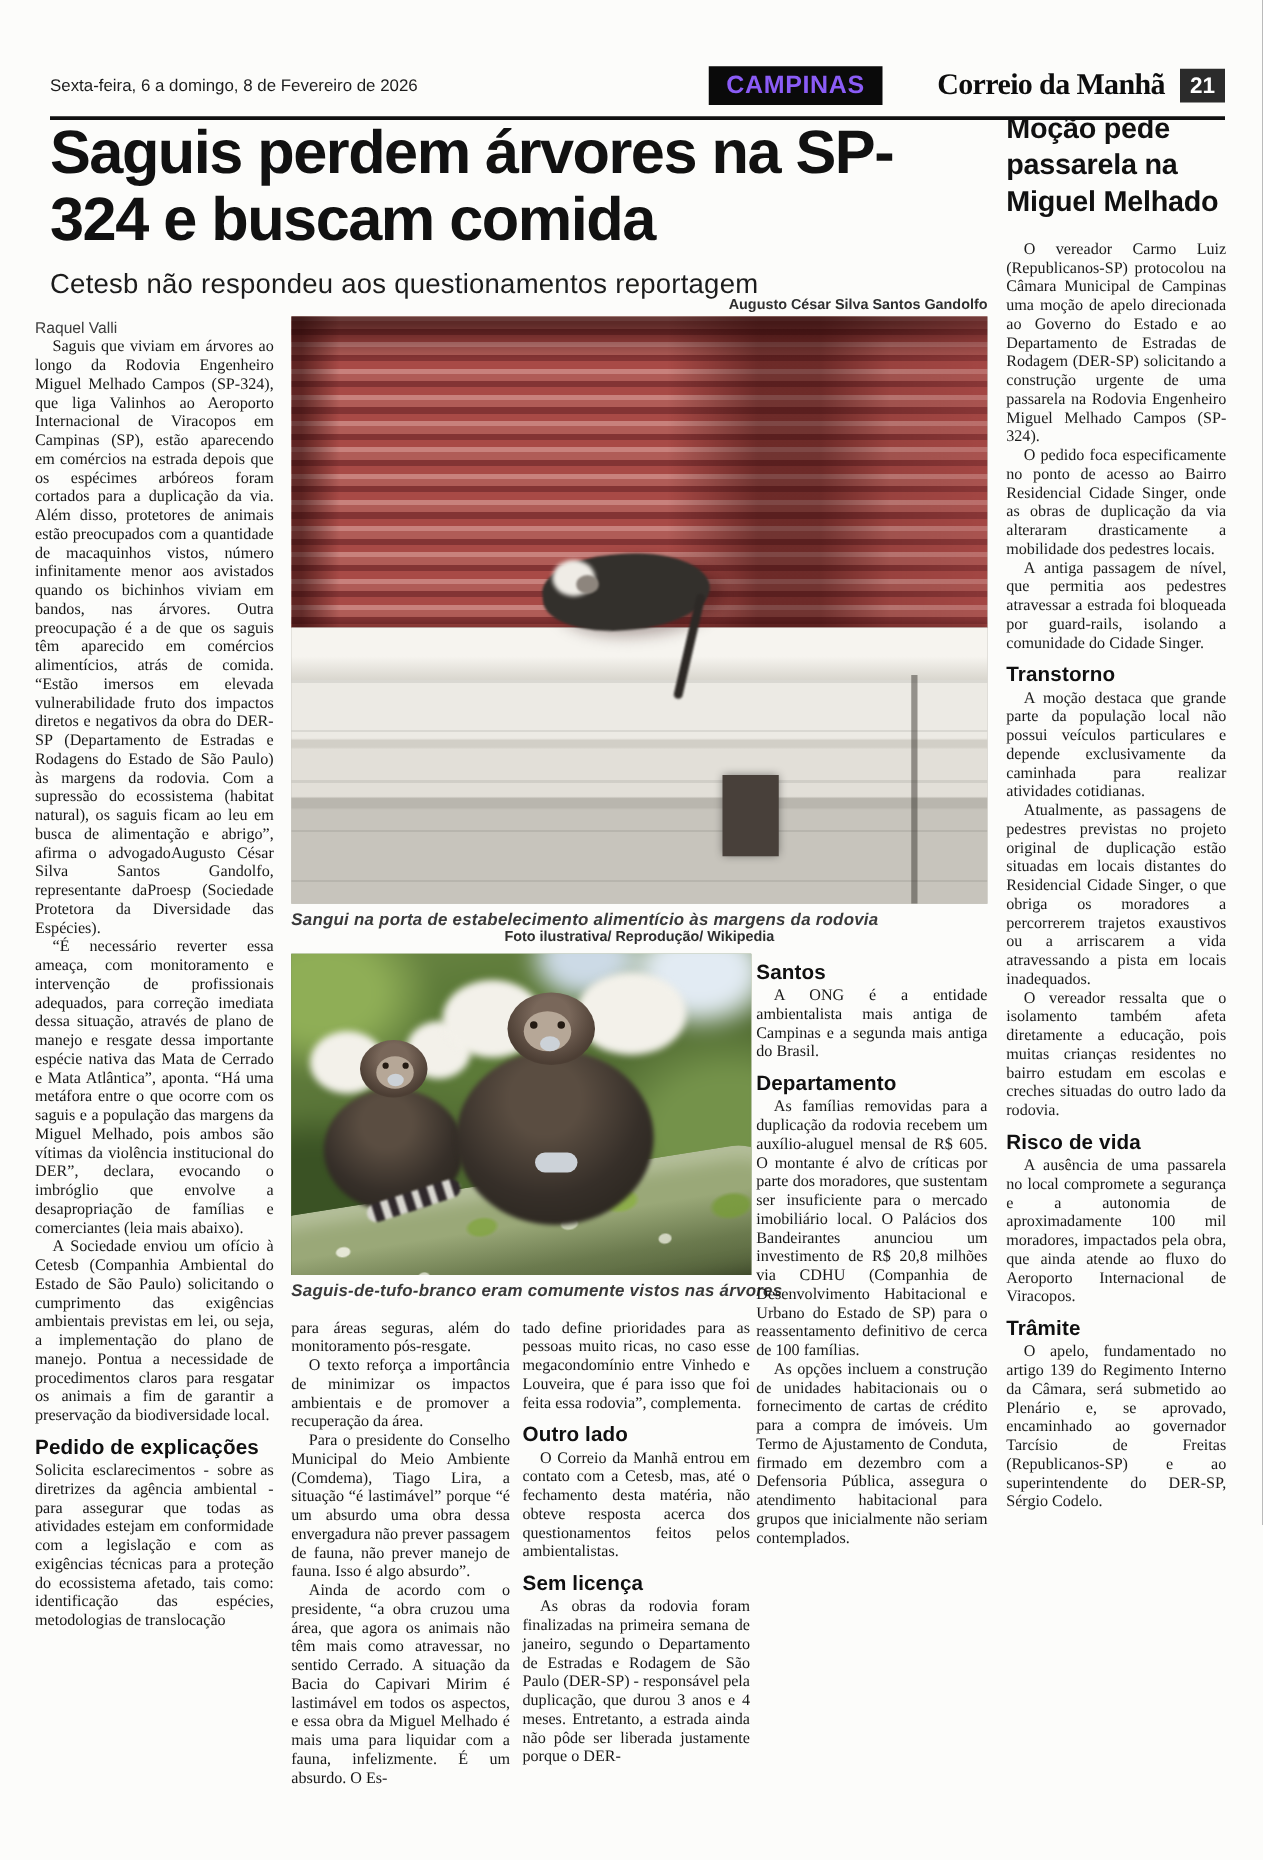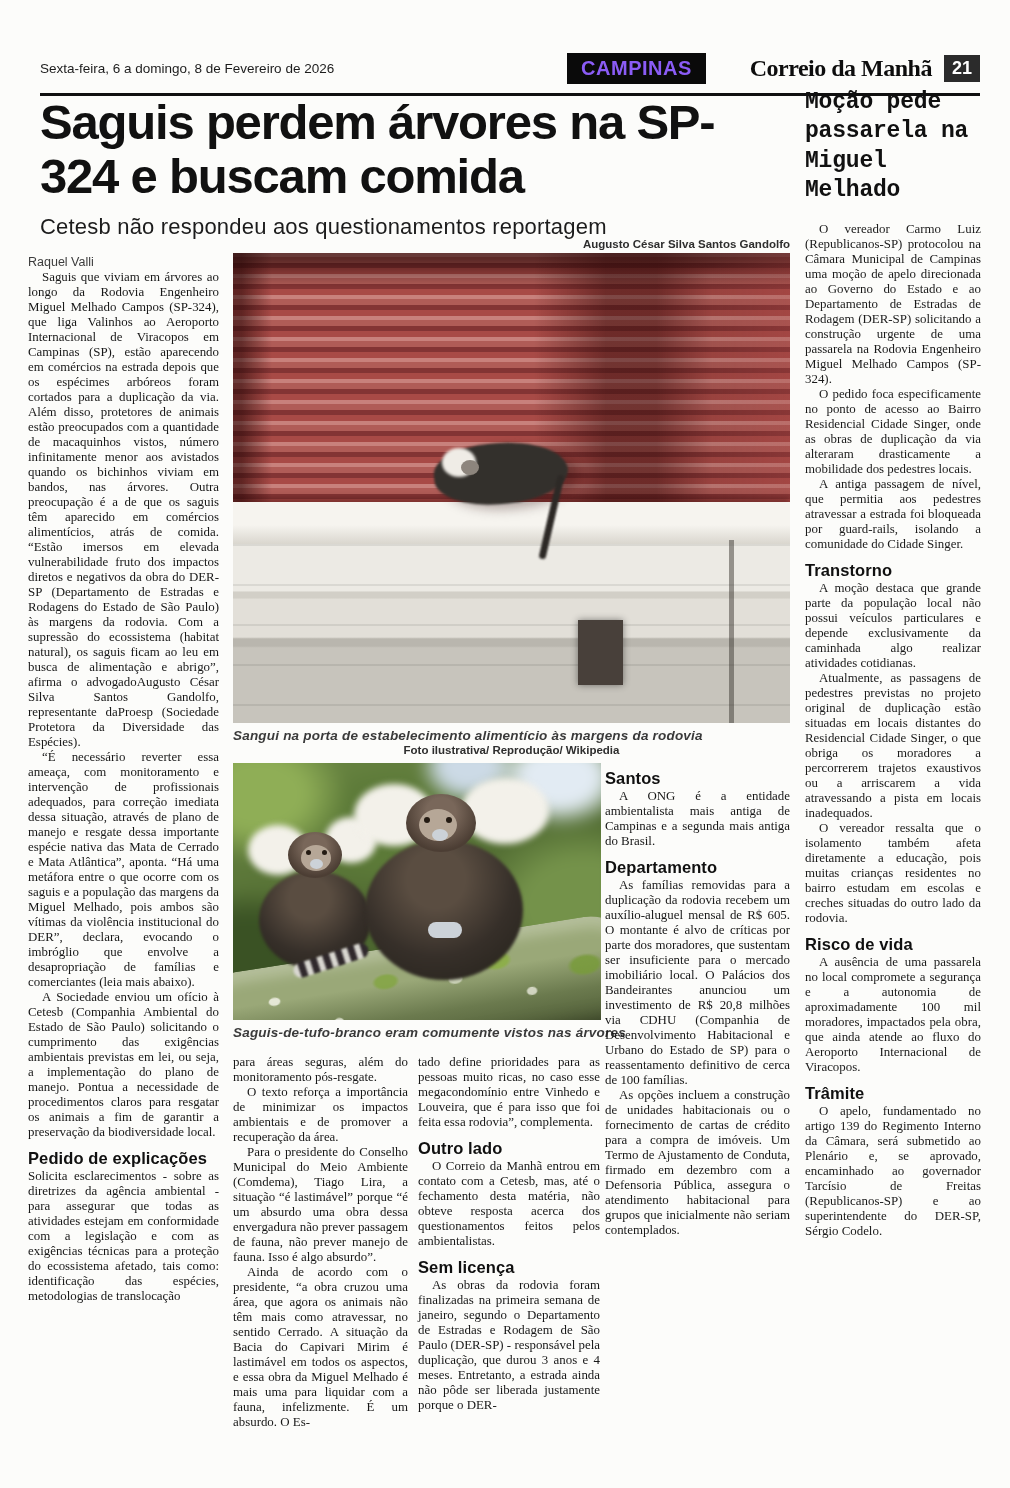--- a/index.html
+++ b/index.html
@@ -58,21 +58,21 @@
     font-weight:700; font-size:16.5px; color:#101010;
     margin:11px 0 3px 0; text-align:left; letter-spacing:.1px;
   }
   .col1 { left:28px;  top:255px; width:191px; height:1215px; }
   .col2 { left:233px; top:1055px; width:175px; height:420px; }
   .col3 { left:418px; top:1055px; width:182px; height:420px; }
   .col4 { left:605px; top:760px; width:185px; height:715px; }
   
   .sidebar { position:absolute; left:805px; top:88px; width:176px; height:1390px; }
   .sidebar-title {
-    margin:0 0 16px 0; font-family:Liberation Mono, monospace;
+    margin:0 0 16px 0; font-family:Liberation Sans, sans-serif;
     font-weight:700; font-size:23px; line-height:1.28; color:#111; letter-spacing:-.2px;
   }
   .sidebar .col-flow {
     font-size:12.9px; line-height:15px; text-align:justify; hyphens:auto;
   }
   .sidebar .col-flow p { margin:0; text-indent:14px; }
   
   .photo-stack { position:absolute; left:233px; top:238px; width:557px; }
   .photo-credit {
     font-family:"Liberation Sans","DejaVu Sans",sans-serif;
@@ -249,21 +249,21 @@
     <p>As opções incluem a construção de unidades habitacionais ou o fornecimento de cartas de crédito para a compra de imóveis. Um Termo de Ajustamento de Conduta, firmado em dezembro com a Defensoria Pública, assegura o atendimento habitacional para grupos que inicialmente não seriam contemplados.</p>
   </div>
 
   <div class="sidebar">
     <h2 class="sidebar-title">Moção pede passarela na Miguel Melhado</h2>
     <div class="col-flow">
       <p>O vereador Carmo Luiz (Republicanos-SP) protocolou na Câmara Municipal de Campinas uma moção de apelo direcionada ao Governo do Estado e ao Departamento de Estradas de Rodagem (DER-SP) solicitando a construção urgente de uma passarela na Rodovia Engenheiro Miguel Melhado Campos (SP-324).</p>
       <p>O pedido foca especificamente no ponto de acesso ao Bairro Residencial Cidade Singer, onde as obras de duplicação da via alteraram drasticamente a mobilidade dos pedestres locais.</p>
       <p>A antiga passagem de nível, que permitia aos pedestres atravessar a estrada foi bloqueada por guard-rails, isolando a comunidade do Cidade Singer.</p>
       <h3 class="shead">Transtorno</h3>
-      <p>A moção destaca que grande parte da população local não possui veículos particulares e depende exclusivamente da caminhada algo realizar atividades cotidianas.</p>
+      <p>A moção destaca que grande parte da população local não possui veículos particulares e depende exclusivamente da caminhada para realizar atividades cotidianas.</p>
       <p>Atualmente, as passagens de pedestres previstas no projeto original de duplicação estão situadas em locais distantes do Residencial Cidade Singer, o que obriga os moradores a percorrerem trajetos exaustivos ou a arriscarem a vida atravessando a pista em locais inadequados.</p>
       <p>O vereador ressalta que o isolamento também afeta diretamente a educação, pois muitas crianças residentes no bairro estudam em escolas e creches situadas do outro lado da rodovia.</p>
       <h3 class="shead">Risco de vida</h3>
       <p>A ausência de uma passarela no local compromete a segurança e a autonomia de aproximadamente 100 mil moradores, impactados pela obra, que ainda atende ao fluxo do Aeroporto Internacional de Viracopos.</p>
       <h3 class="shead">Trâmite</h3>
       <p>O apelo, fundamentado no artigo 139 do Regimento Interno da Câmara, será submetido ao Plenário e, se aprovado, encaminhado ao governador Tarcísio de Freitas (Republicanos-SP) e ao superintendente do DER-SP, Sérgio Codelo.</p>
     </div>
   </div>
 
 </div>

